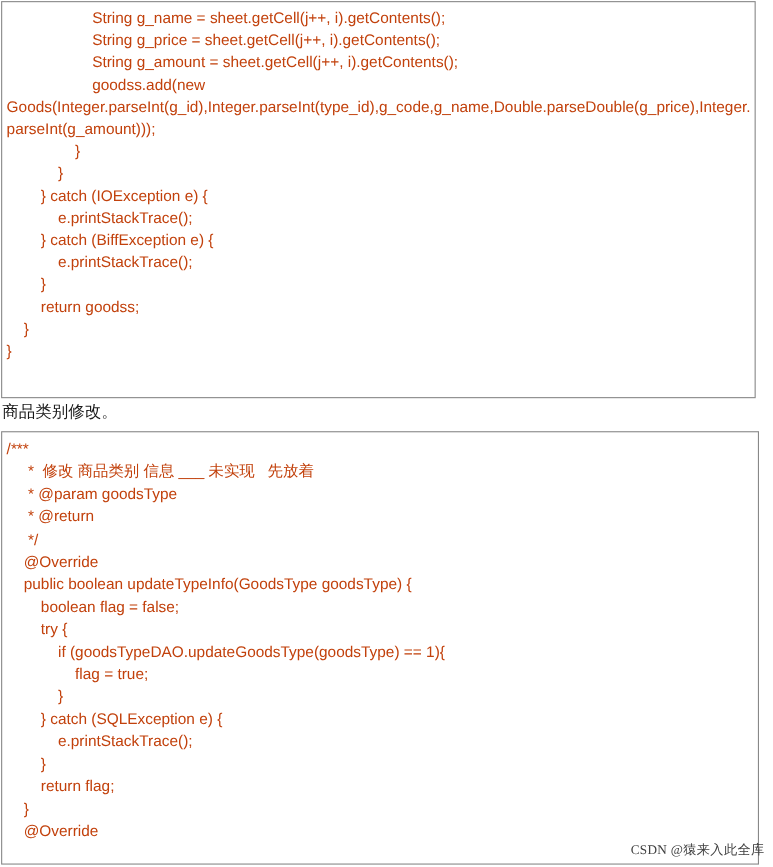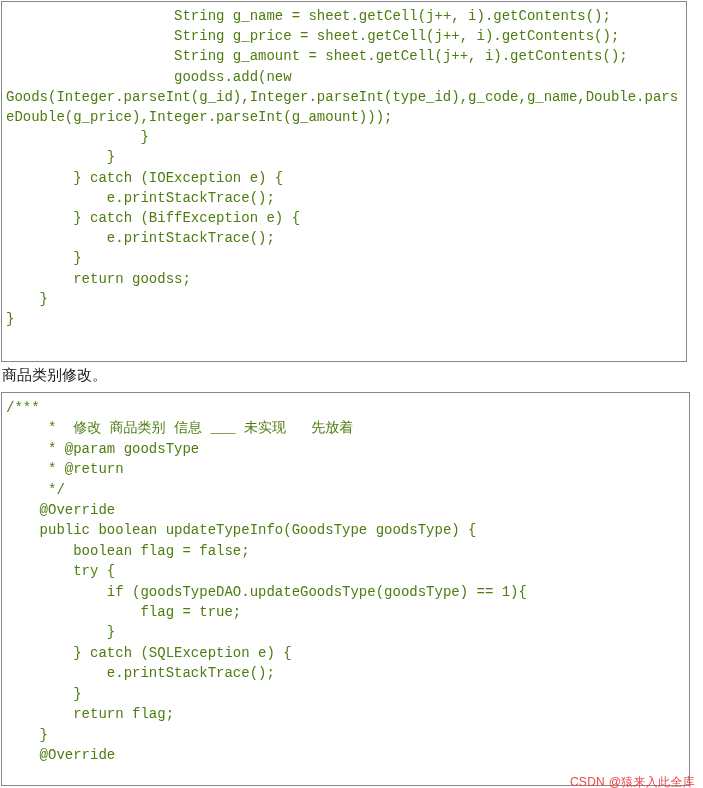--- a/index.html
+++ b/index.html
@@ -37,24 +37,24 @@
     height: 361px;
   }
   #code-block-2 {
     top: 392px;
     width: 689px;
     height: 394px;
   }
 
   .code-body {
     padding: 4px 0 0 4px;
-    font-family: Liberation Mono, monospace;
+    font-family: Liberation Sans, sans-serif;
     font-size: 14px;
     line-height: 20.2px;
-    color: #4d7c0f;
+    color: #c2410c;
     white-space: pre-wrap;
     word-break: break-all;
     letter-spacing: 0px;
     -webkit-font-smoothing: none;
   }
   #code-block-2 .code-body {
     line-height: 20.4px;
     padding-top: 5px;
   }
 
@@ -74,27 +74,26 @@
     line-height: 19px;
     color: #1a1a1a;
     white-space: pre;
   }
 
   
   .watermark {
     position: absolute;
     right: 8px;
     top: 765px;
-    font-family: Liberation Sans, sans-serif;
+    font-family: Liberation Serif, serif;
     font-size: 12px;
     line-height: 14px;
-    color: #ef4444;
+    color: #404040;
     white-space: pre;
     letter-spacing: 0.3px;
-    margin-top: 10px;
   }
 </style>
 </head>
 <body>
 
 <div class="page">
 
   <div class="code-block" id="code-block-1">
     <div class="code-body" id="code-body-1"><div class="code-line">                    String g_name = sheet.getCell(j++, i).getContents();</div><div class="code-line">                    String g_price = sheet.getCell(j++, i).getContents();</div><div class="code-line">                    String g_amount = sheet.getCell(j++, i).getContents();</div><div class="code-line">                    goodss.add(new</div><div class="code-line">Goods(Integer.parseInt(g_id),Integer.parseInt(type_id),g_code,g_name,Double.parseDouble(g_price),Integer.parseInt(g_amount)));</div><div class="code-line">                }</div><div class="code-line">            }</div><div class="code-line">        } catch (IOException e) {</div><div class="code-line">            e.printStackTrace();</div><div class="code-line">        } catch (BiffException e) {</div><div class="code-line">            e.printStackTrace();</div><div class="code-line">        }</div><div class="code-line">        return goodss;</div><div class="code-line">    }</div><div class="code-line">}</div></div>
   </div>

